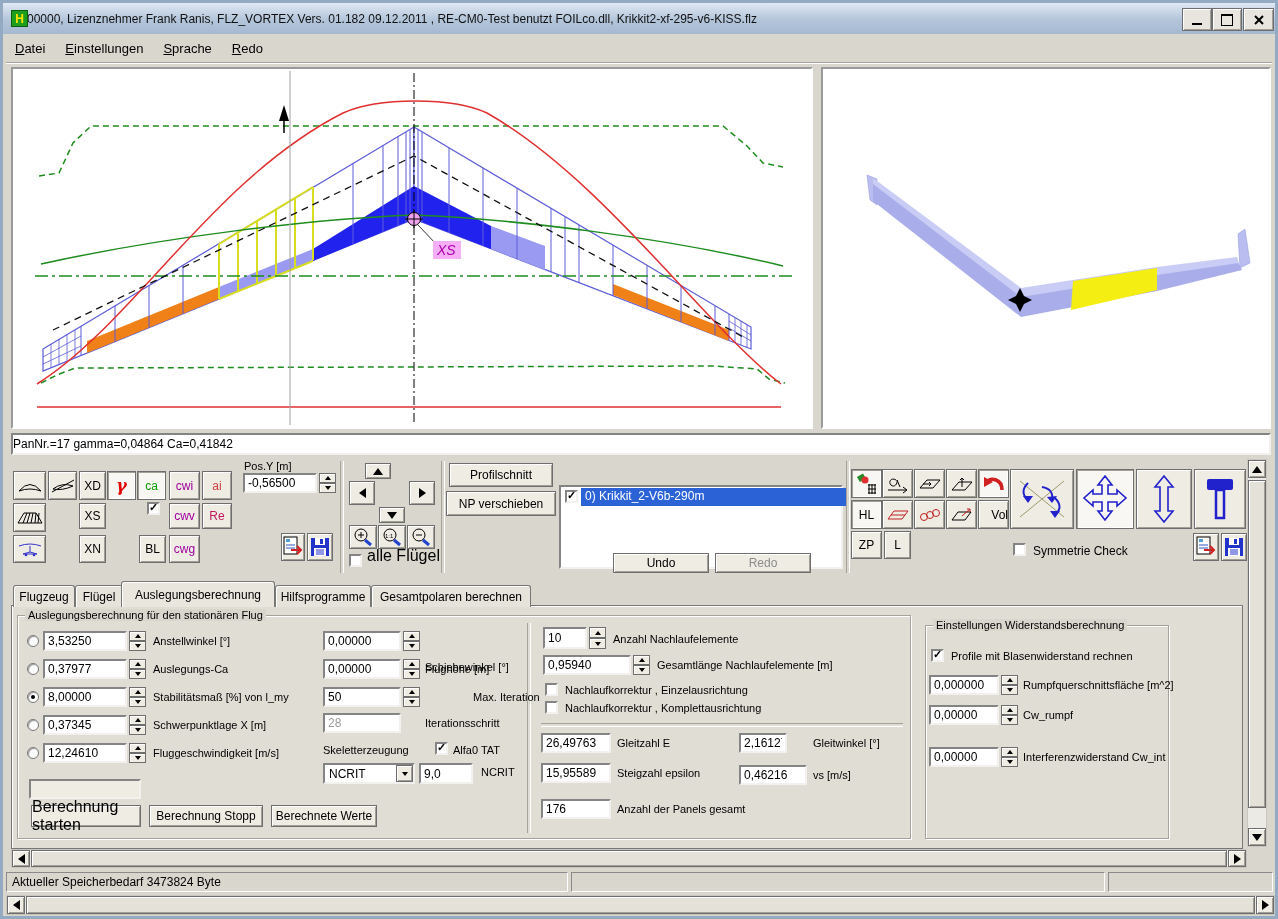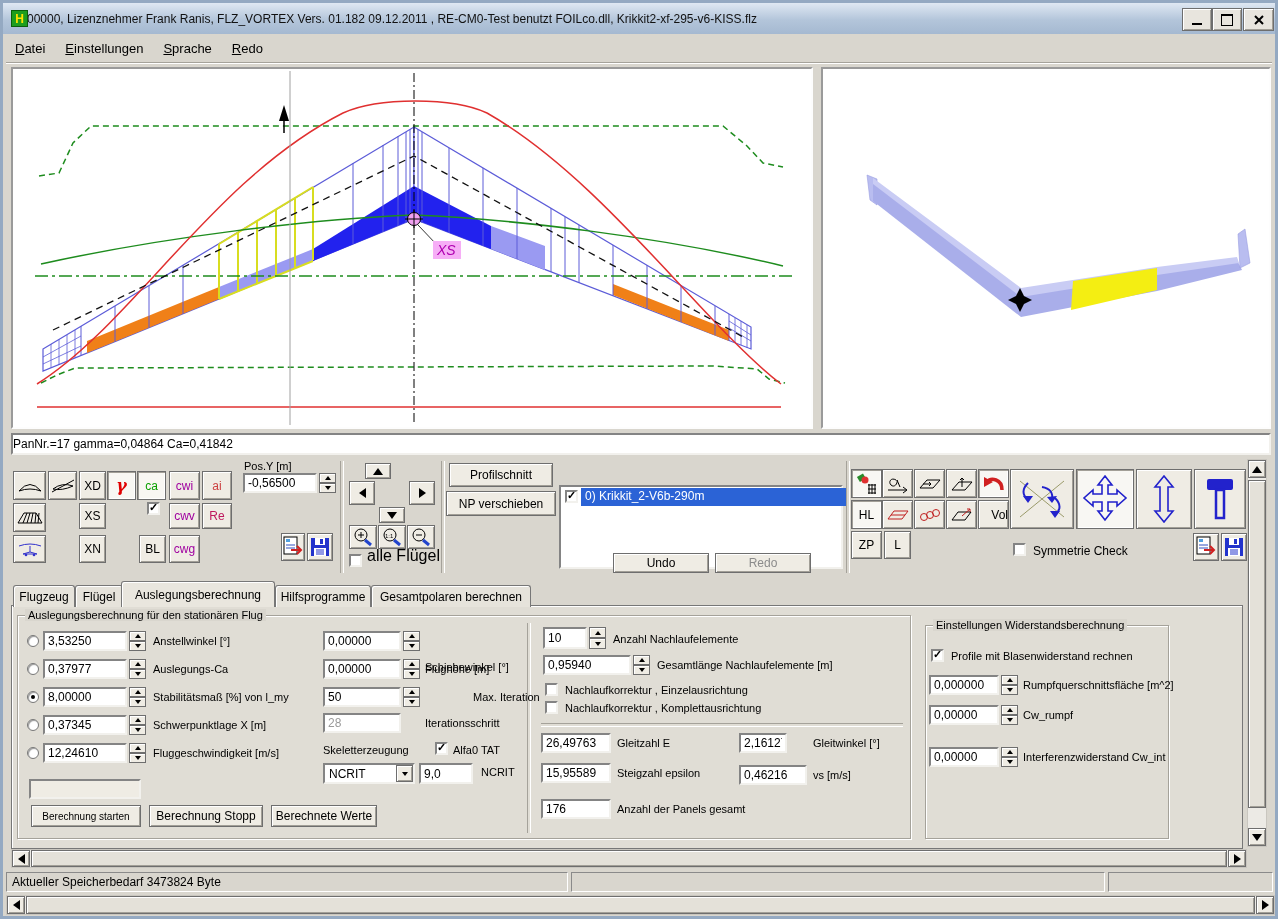--- a/index.html
+++ b/index.html
@@ -535,21 +535,21 @@
       <span>
         <i class="tu"></i>
       </span>
       <span>
         <i class="td"></i>
       </span>
     </span>
   <span class="lb" style="left:150px;top:744px;z-index:3;">Fluggeschwindigkeit [m/s]</span>
 
   <div class="abs sunken" style="left:26px;top:776px;width:112px;height:20px;z-index:3;background:#efece4;"></div>
-  <div class="b" style="left:28px;top:802px;width:110px;height:22px;z-index:3;font-size:10px;align-items:center;">
+  <div class="b" style="left:28px;top:802px;width:110px;height:22px;z-index:3;font-size:16px;align-items:center;">
       <span>Berechnung starten</span>
     </div>
   <div class="b" style="left:146px;top:802px;width:114px;height:22px;z-index:3;font-size:12px;">
       <span>Berechnung Stopp</span>
     </div>
   <div class="b" style="left:268px;top:802px;width:106px;height:22px;z-index:3;font-size:12px;">
       <span>Berechnete Werte</span>
     </div>
 
   <input class="f" style="left: 320px; top: 628px; width: 78px; height: 20px; z-index: 3;" value="0,00000">

